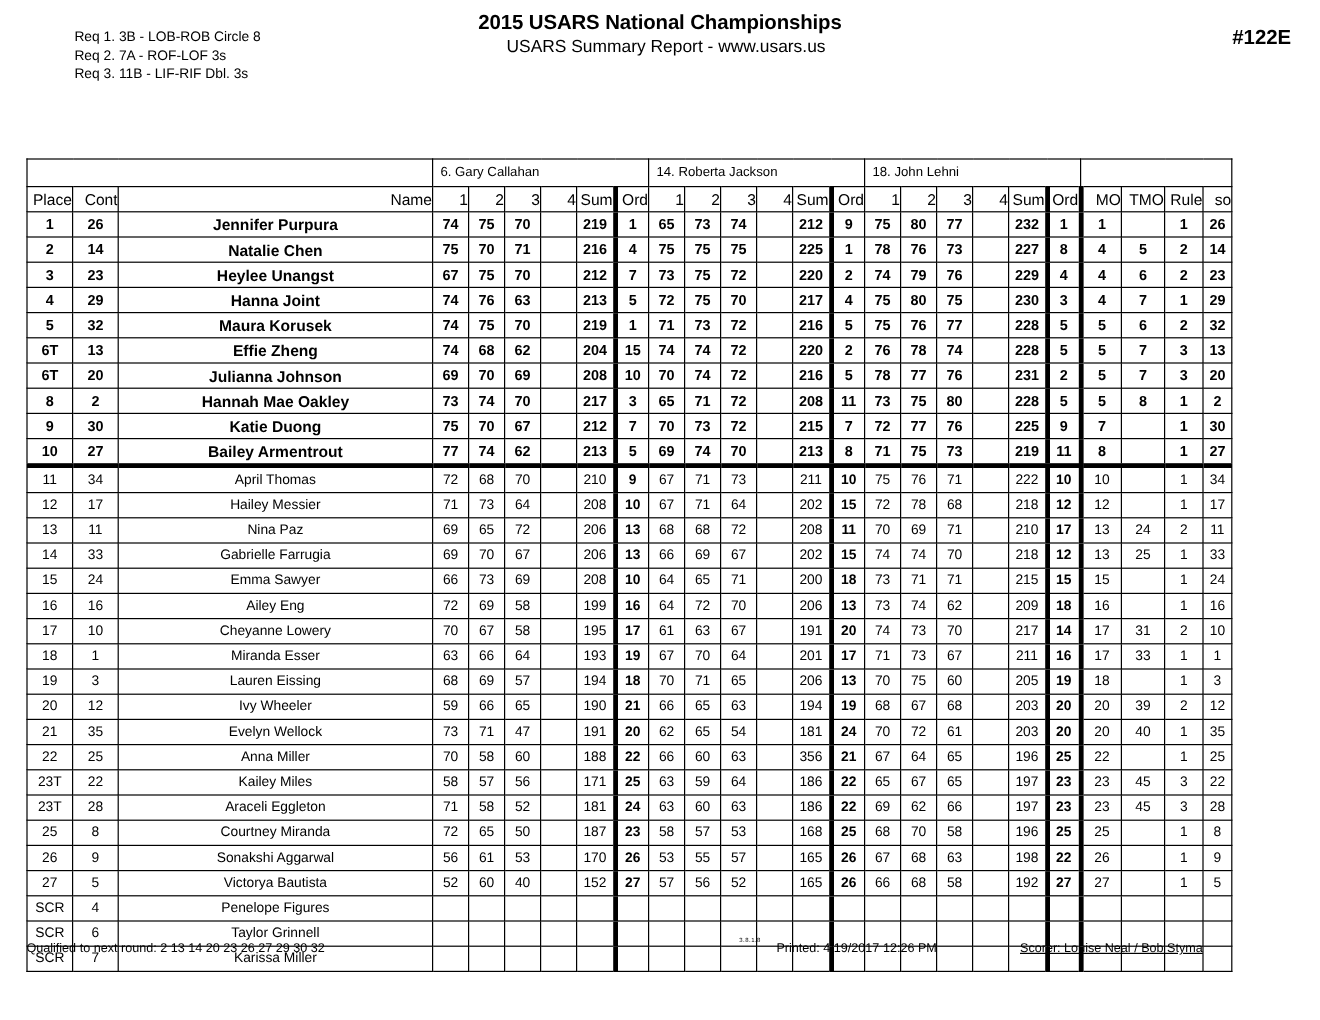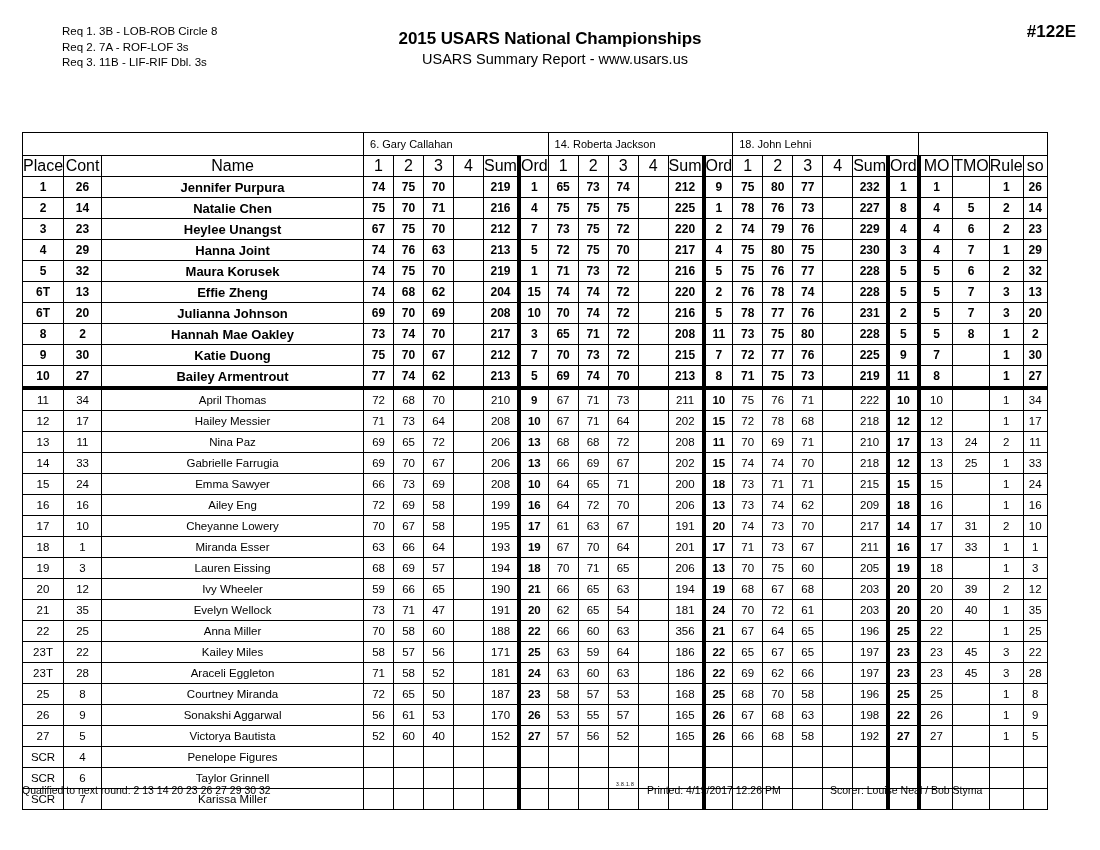--- a/index.html
+++ b/index.html
@@ -25,21 +25,21 @@
     top: 24px;
     font-size: 11.5px;
     line-height: 15.5px;
     white-space: nowrap;
   }
   .req-line { display: block; margin-left: 40px; }
 
   .title-block {
     position: absolute;
     left: 0;
-    top: 28px;
+    top: 8px;
     width: 1100px;
     text-align: center;
   }
   .title-main {
     font-size: 17px;
     font-weight: bold;
     line-height: 21px;
     letter-spacing: -0.1px;
   }
   .title-venue {
@@ -123,38 +123,38 @@
   
   tr.cut td { border-bottom: 4px solid #000 !important; }
 
   
   tr.qual td { font-weight: bold; font-size: 12px; }
   tr.qual td.name-cell { font-size: 13px; }
 
   
   td.ordv { font-weight: bold; }
 
-  .grid tr.header-row td { font-size: 16px; }
+  .grid tr.header-row td { font-size: 13px; text-align: right; }
 
   
   .grid { border: 1px solid #000; }
 
   
   .footer {
     position: absolute;
     left: 22px;
     top: 784px;
     width: 1056px;
     font-size: 10.5px;
     white-space: nowrap;
   }
   .f-qual { position: absolute; left: 0; top: 0; }
   .f-ver  { position: absolute; left: 594px; top: -3px; font-size: 5px; letter-spacing: 0.4px;}
   .f-printed { position: absolute; left: 625px; top: 0; }
-  .f-scorer  { position: absolute; left: 808px; top: 0; }
+  .f-scorer  { position: absolute; left: 828px; top: 0; text-decoration: underline; }
 </style>
 </head>
 <body>
 
 <div class="page">
 
   <div class="req-block">
     <span class="req-line">Req  1.  3B - LOB-ROB Circle 8</span>
     <span class="req-line">Req  2.  7A - ROF-LOF 3s</span>
     <span class="req-line">Req  3.  11B - LIF-RIF Dbl. 3s</span>

